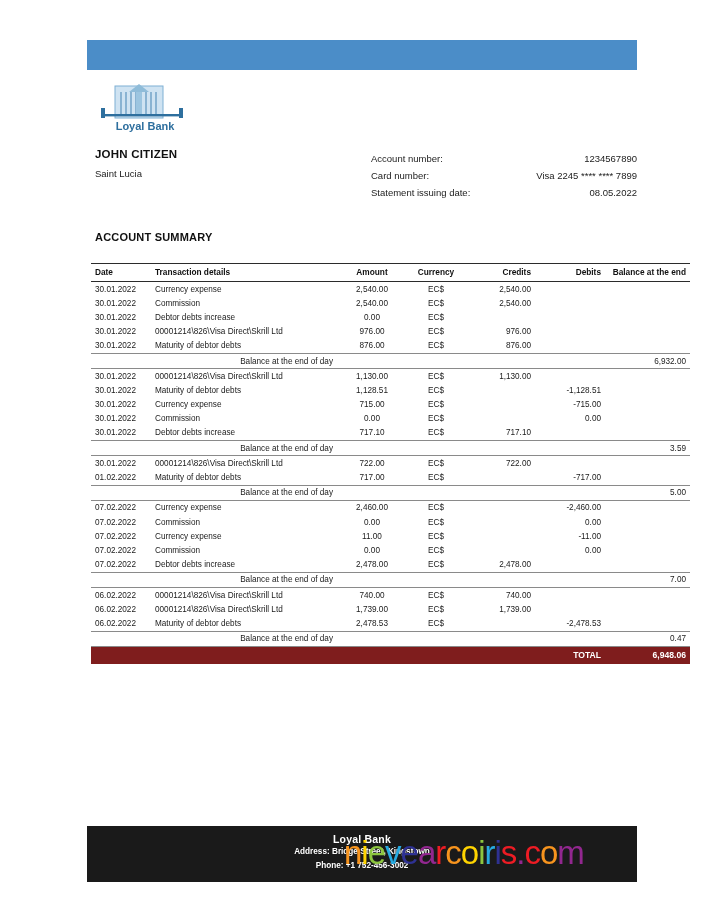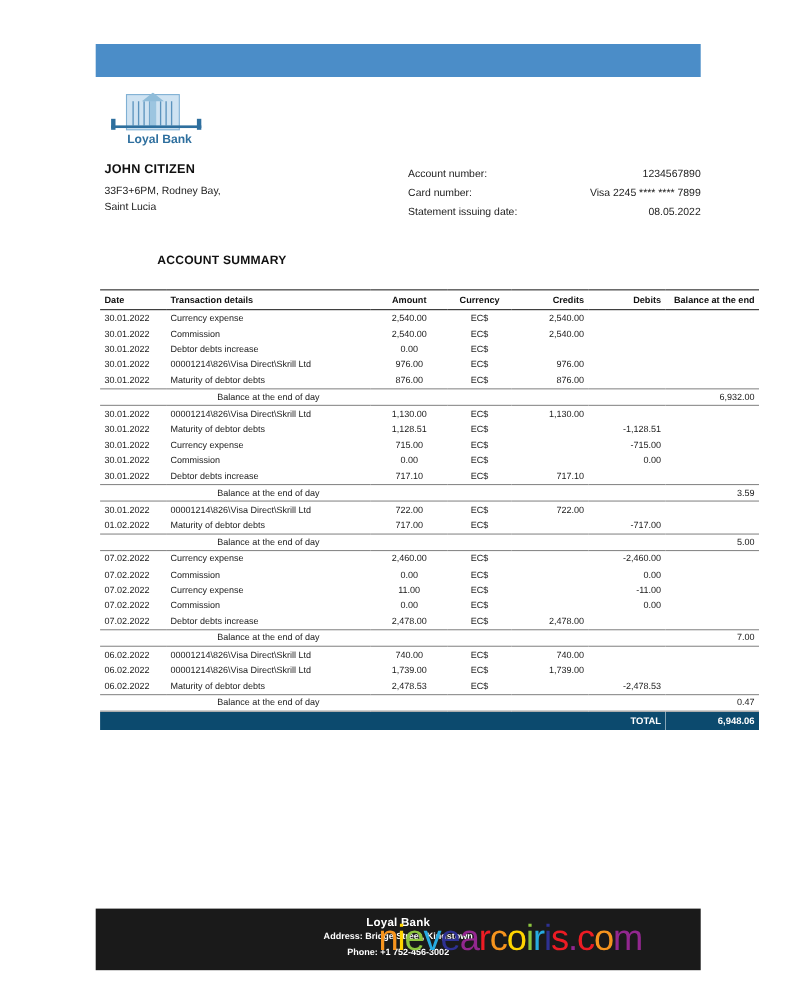--- a/index.html
+++ b/index.html
@@ -85,21 +85,20 @@
 
   
   .section-title {
     position: absolute;
     left: 95px;
     top: 231px;
     font-size: 11px;
     font-weight: bold;
     color: #111111;
     letter-spacing: 0.2px;
-    margin-left: 48px;
   }
 
   
   .table {
     position: absolute;
     left: 91px;
     top: 263px;
     width: 543px;
     font-size: 8.2px;
     color: #1a1a1a;
@@ -129,23 +128,23 @@
   .c-amt    { width: 62px;  text-align: center; }
   .c-cur    { width: 50px;  text-align: center; }
   .c-cred   { width: 62px;  text-align: right; }
   .c-deb    { width: 62px;  text-align: right; }
   .c-bal    { width: 77px;  text-align: right; }
 
   tr.sub td {
     border-top: 0.8px solid #8a8a8a;
     border-bottom: 0.8px solid #8a8a8a;
   }
-  tr.sub td.lbl { text-align: center; }
+  tr.sub td.lbl { text-align: right; }
   tr.total td {
-    background: #0c4a6e;
+    background: #7f1d1d;
     color: #ffffff;
     font-weight: bold;
     padding: 3.5px 4px;
     font-size: 8.6px;
   }
   tr.total td.tlabel { text-align: right; }
 
   
   .footer {
     position: absolute;
@@ -222,21 +221,20 @@
       <polygon points="44,0 34,8 54,8" fill="#8fbcd9"></polygon>
       <rect x="6" y="30" width="82" height="2.4" fill="#2e6f9e"></rect>
       <rect x="6" y="24" width="4" height="10" fill="#2e6f9e"></rect>
       <rect x="84" y="24" width="4" height="10" fill="#2e6f9e"></rect>
       <text x="50" y="46" font-family="Liberation Sans, sans-serif" font-size="11" font-weight="bold" fill="#2e6f9e" text-anchor="middle">Loyal Bank</text>
     </svg>
   </div>
 
   <div class="holder">
     <div class="holder-name">JOHN CITIZEN</div>
-    <div class="holder-line">33F3+6PM, Rodney Bay,</div>
     <div class="holder-line">Saint Lucia</div>
   </div>
 
   <div class="acct-block">
     <div class="acct-row">
       <span class="acct-label">Account number:</span>
       <span class="acct-value">1234567890</span>
     </div>
     <div class="acct-row">
       <span class="acct-label">Card number:</span>

